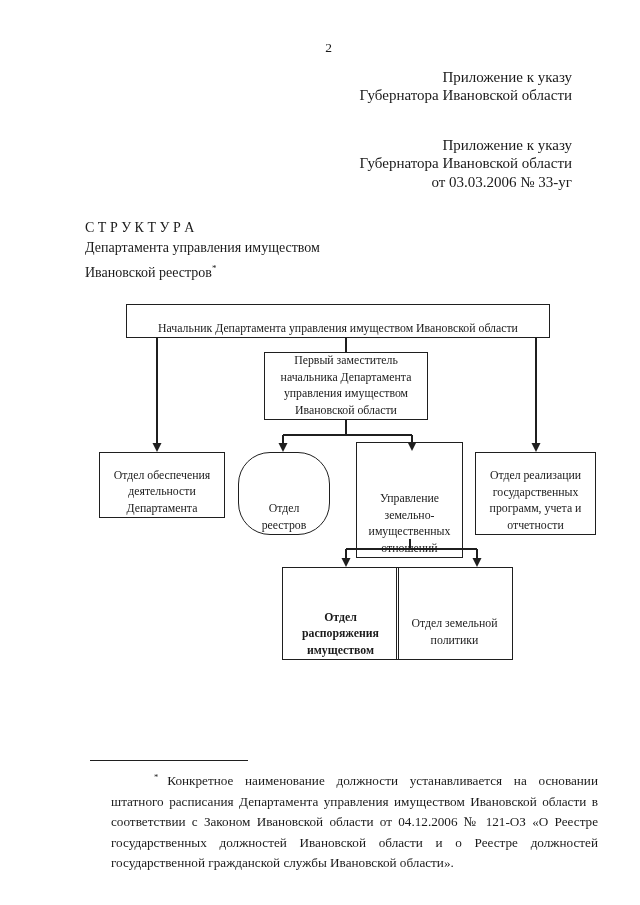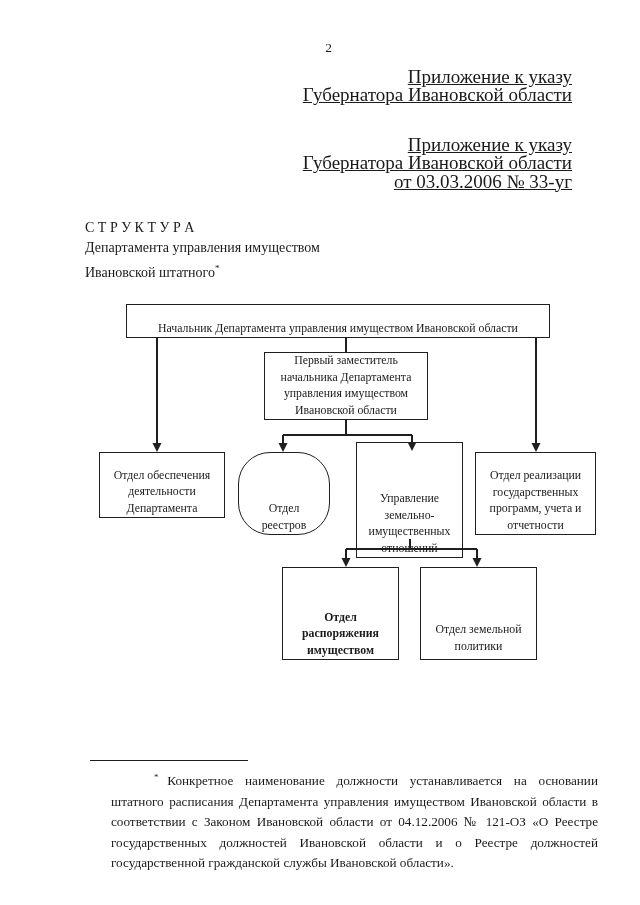--- a/index.html
+++ b/index.html
@@ -8,21 +8,21 @@
     background:#ffffff; color:#1a1a1a;
     font-family:"Liberation Serif", serif;
     overflow:hidden;
   }
   .page-number {
     position:absolute; top:40px; left:85px; right:68px;
     text-align:center; font-size:13.5px;
   }
   .annex {
     position:absolute; right:68px; text-align:right;
-    font-size:19px; line-height:18.3px; white-space:nowrap;text-decoration:underline;
+    font-size:15px; line-height:18.3px; white-space:nowrap;
   }
   .annex-1 { top:68px; }
   .annex-2 { top:136px; }
   .doc-title {
     position:absolute; top:218px; left:85px; right:68px;
     text-align:left; font-weight:normal; font-size:14px; line-height:20px;
   }
   .doc-title sup { font-size:9px; }
   .obox {
     position:absolute; box-sizing:border-box;
@@ -31,21 +31,21 @@
     text-align:center; font-size:11.8px; line-height:16.4px;
     padding:1px 4px;
   }
   .obox-head   { left:126px; top:304px; width:424px; height:34px; white-space:nowrap; }
   .obox-deputy { left:264px; top:352px; width:164px; height:68px; }
   .obox-a { left:99px;  top:452px; width:126px; height:66px; }
   .obox-b { left:238px; top:452px; width:92px;  height:83px; padding:1px 14px;border-radius:32px; }
   .obox-c { left:356px; top:442px; width:107px; height:116px; }
   .obox-d { left:475px; top:452px; width:121px; height:83px; }
   .obox-e { left:282px; top:567px; width:117px; height:93px; padding:1px 15px;font-weight:bold; }
-  .obox-f { left:420px; top:567px; width:117px; height:93px; padding:5px 8px; }
+  .obox-f { left:396px; top:567px; width:117px; height:93px; padding:11px 8px; }
   .connectors { position:absolute; left:0; top:0; pointer-events:none; }
   .footnote-sep {
     position:absolute; left:90px; top:760px; width:158px; height:0;
     border-top:1.4px solid #1f1f1f;
   }
   .footnote {
     position:absolute; left:85px; top:767px; width:487px;
     font-size:13.2px; line-height:20.4px; text-align:justify;
     text-indent:43px;
     margin-left:26px;
@@ -66,21 +66,21 @@
 
   <div class="annex annex-2">
     <div>Приложение к указу</div>
     <div>Губернатора Ивановской области</div>
     <div>от 03.03.2006 № 33-уг</div>
   </div>
 
   <div class="doc-title">
     <div>С Т Р У К Т У Р А</div>
     <div>Департамента управления имуществом</div>
-    <div><span>Ивановской штатного</span><sup>*</sup></div>
+    <div><span>Ивановской реестров</span><sup>*</sup></div>
   </div>
 
   <svg class="connectors" width="640" height="905">
     <g stroke="#1f1f1f" stroke-width="1.6" fill="none" shape-rendering="crispEdges">
       <line x1="157" y1="338" x2="157" y2="445"></line>
       <line x1="346" y1="338" x2="346" y2="353"></line>
       <line x1="536" y1="338" x2="536" y2="445"></line>
       <line x1="346" y1="420" x2="346" y2="435"></line>
       <line x1="283" y1="435" x2="412" y2="435"></line>
       <line x1="283" y1="435" x2="283" y2="445"></line>

